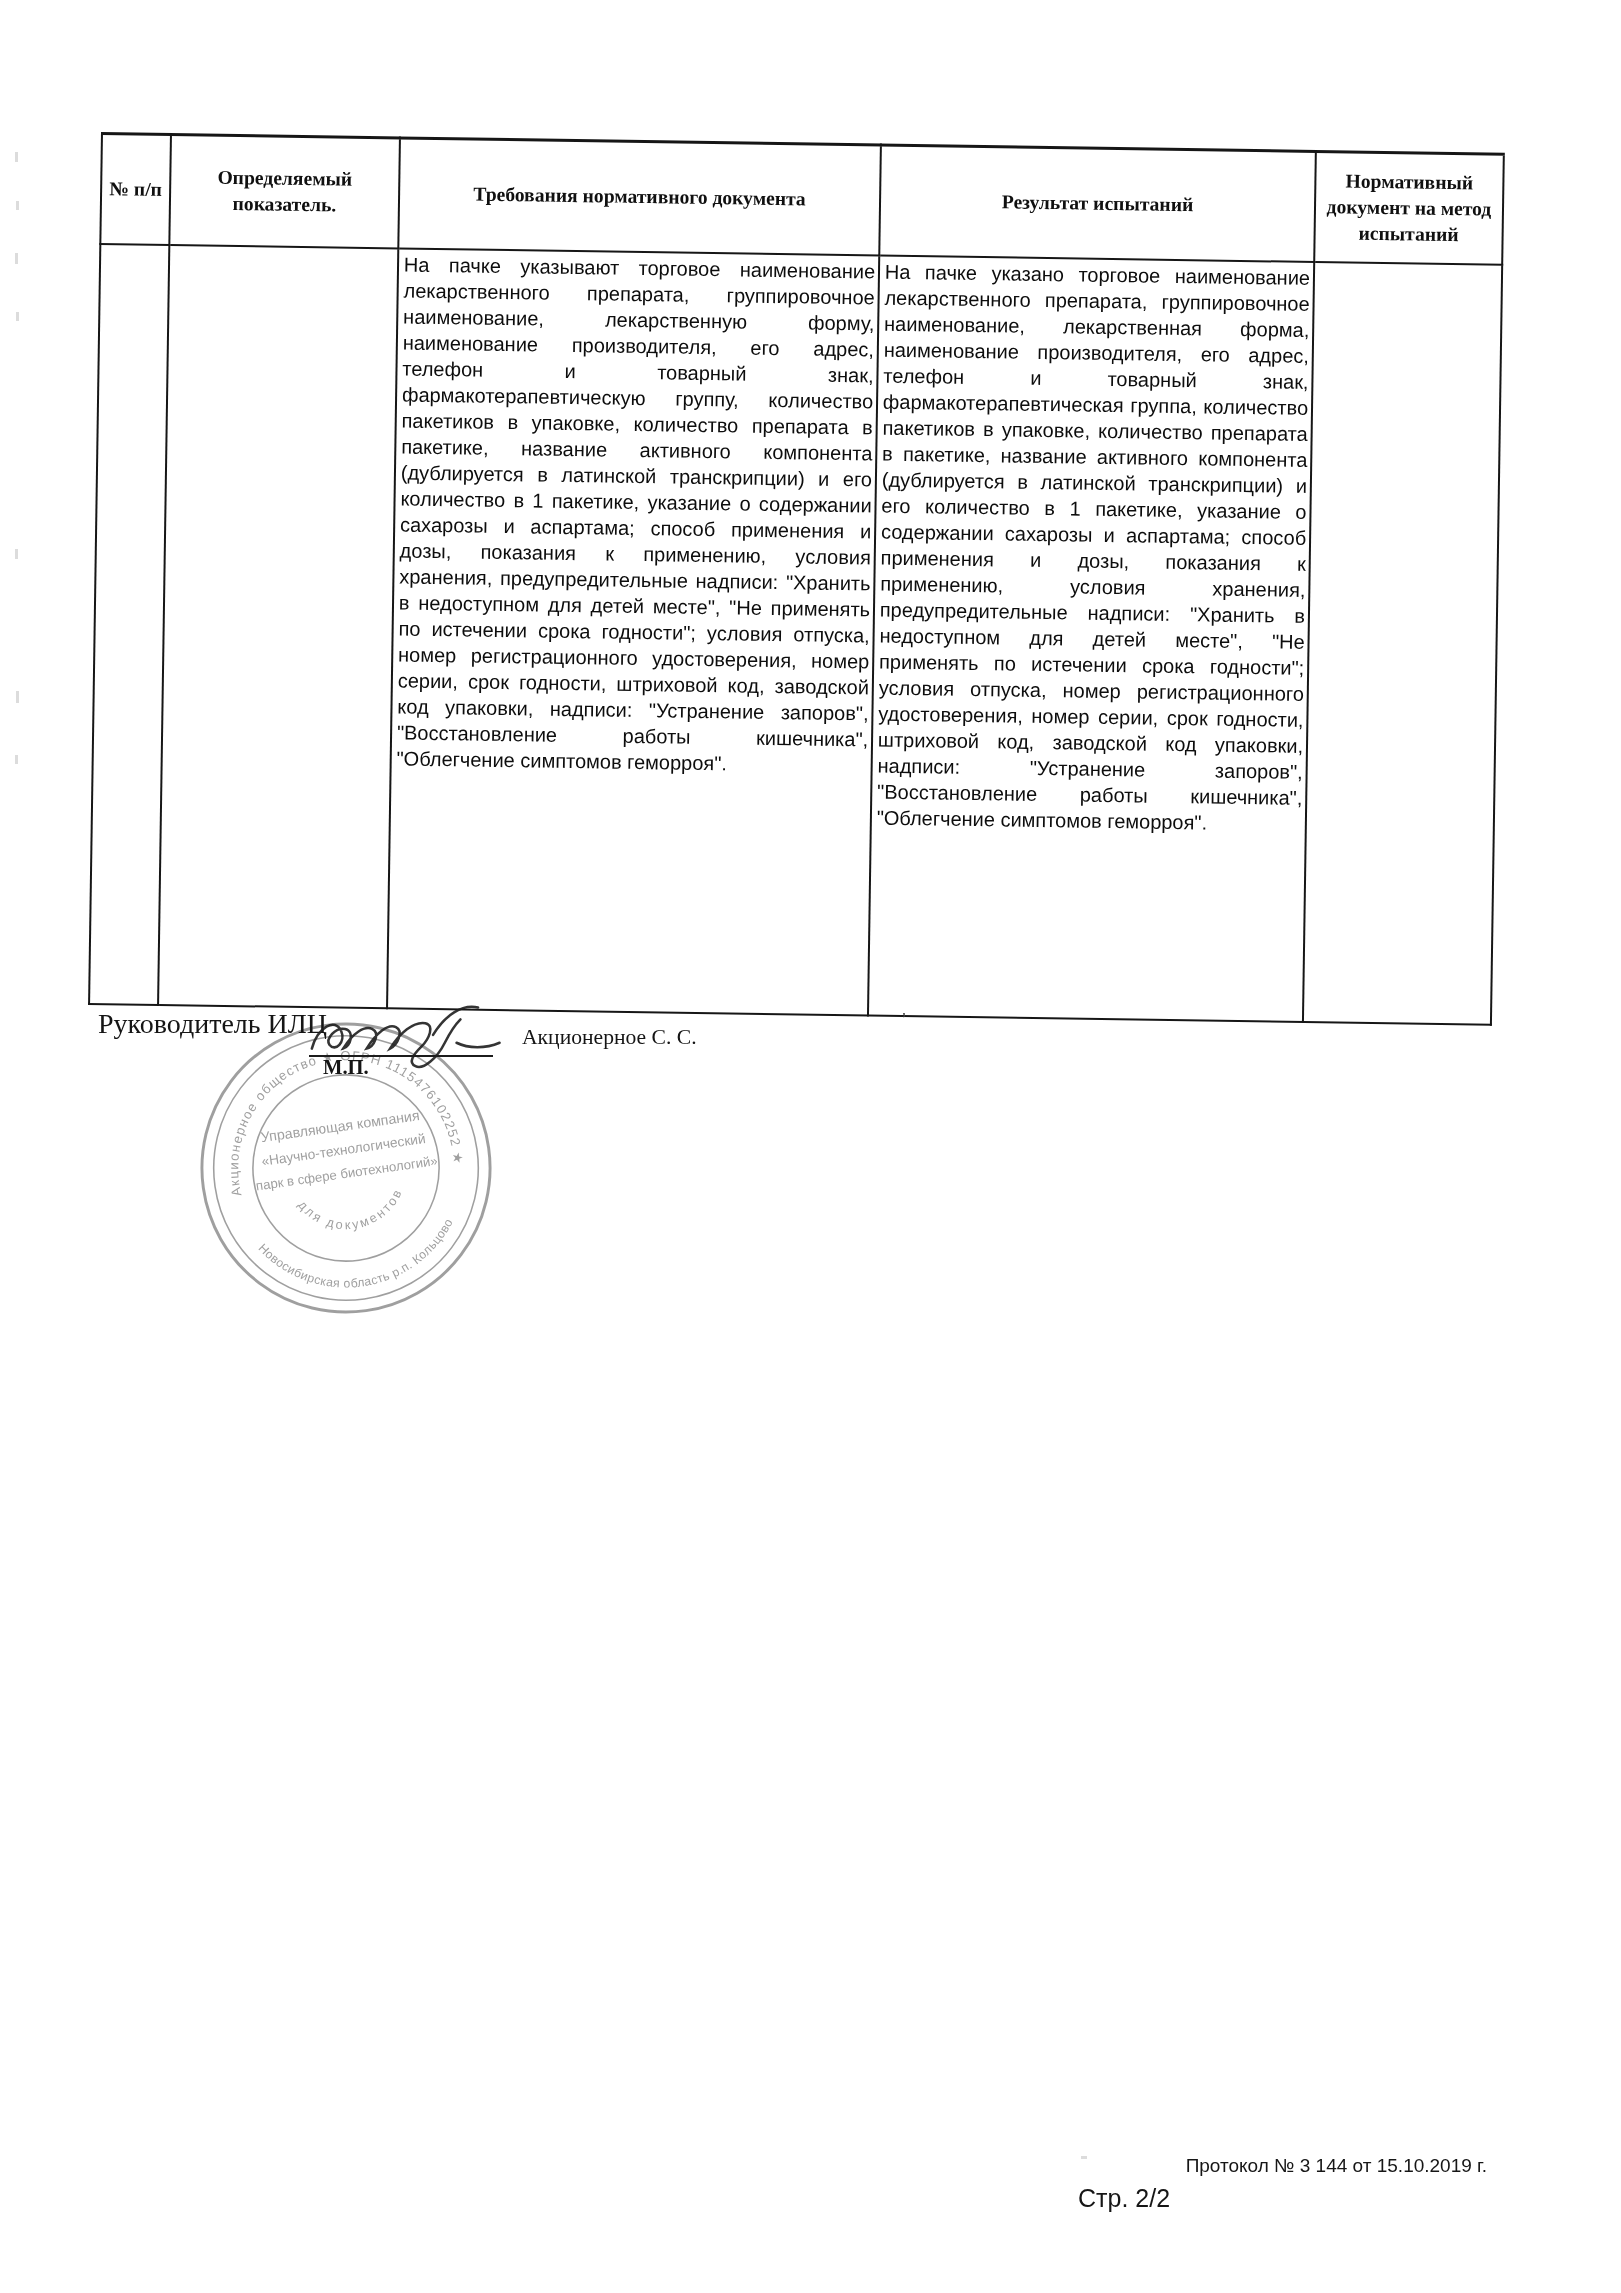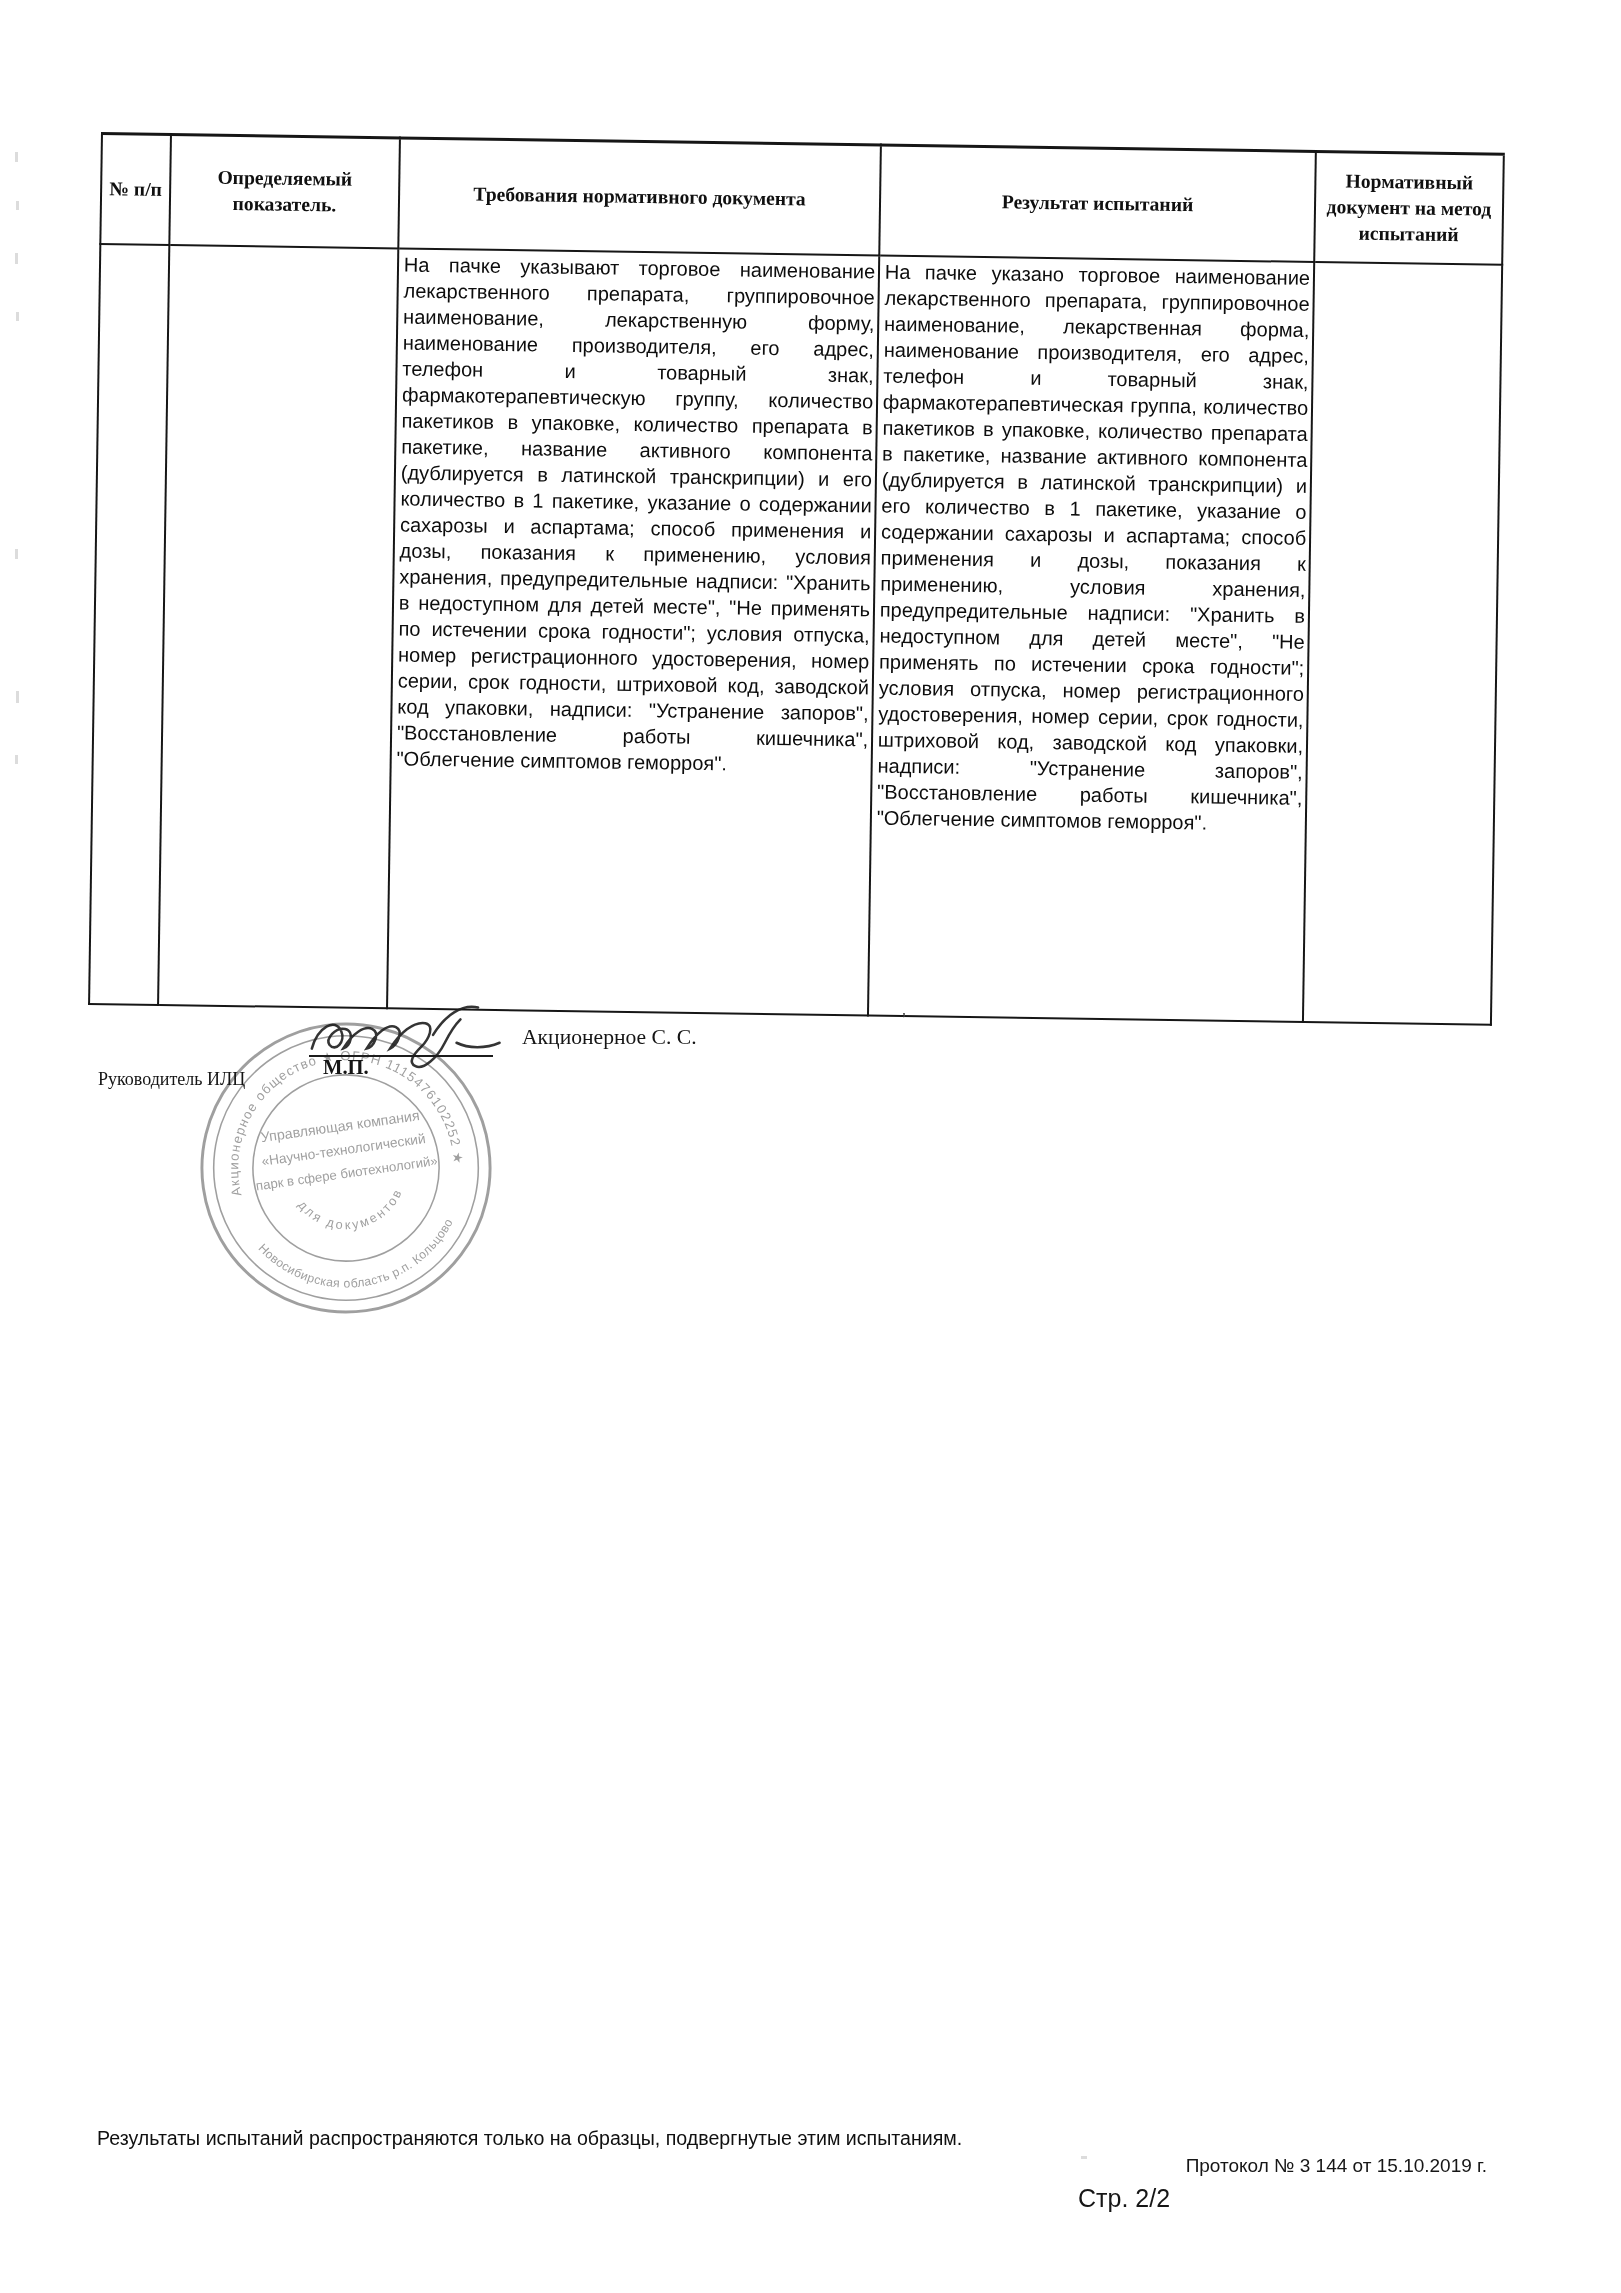--- a/index.html
+++ b/index.html
@@ -45,23 +45,23 @@
     vertical-align:top;
     font-size:20px;
     line-height:26px;
     text-align:justify;
     padding:2px 2.9px 0 4.9px;
     color:#0d0d0d;
   }
   .c1{width:69px;} .c2{width:229px;} .c3{width:481px;} .c4{width:435px;} .c5{width:188px;}
   
   .sig-label{
-    position:absolute;left:98px;top:1069px;
+    position:absolute;left:98px;top:1008px;
     font-family:"Liberation Serif",serif;
-    font-size:18px;color:#151515;
+    font-size:28px;color:#151515;
     z-index:3;white-space:nowrap;
   }
   .sig-name{
     position:absolute;left:522px;top:1025px;
     font-family:"Liberation Serif",serif;
     font-size:21.6px;color:#151515;
     z-index:3;white-space:nowrap;
   }
   .sig-line{
     position:absolute;left:309px;top:1055px;width:184px;height:0;
@@ -160,18 +160,17 @@
         <text font-size="13" letter-spacing="2.5">
           <textPath href="#arcInner" startOffset="50%" text-anchor="middle">для документов</textPath>
         </text>
         <text x="150" y="112" text-anchor="middle" font-size="14.5">Управляющая компания</text>
         <text x="150" y="136" text-anchor="middle" font-size="14">«Научно-технологический</text>
         <text x="150" y="160" text-anchor="middle" font-size="13.5">парк в сфере биотехнологий»</text>
       </g>
     </g>
   </svg>
 
-  <div class="foot1">Результаты испытаний распространяются только на образцы, подвергнутые этим испытаниям.</div>
   <div class="proto-ref">Протокол № 3 144 от 15.10.2019 г.</div>
   <div class="page-num">Стр. 2/2</div>
 
 </div>
 
 
 </body></html>

